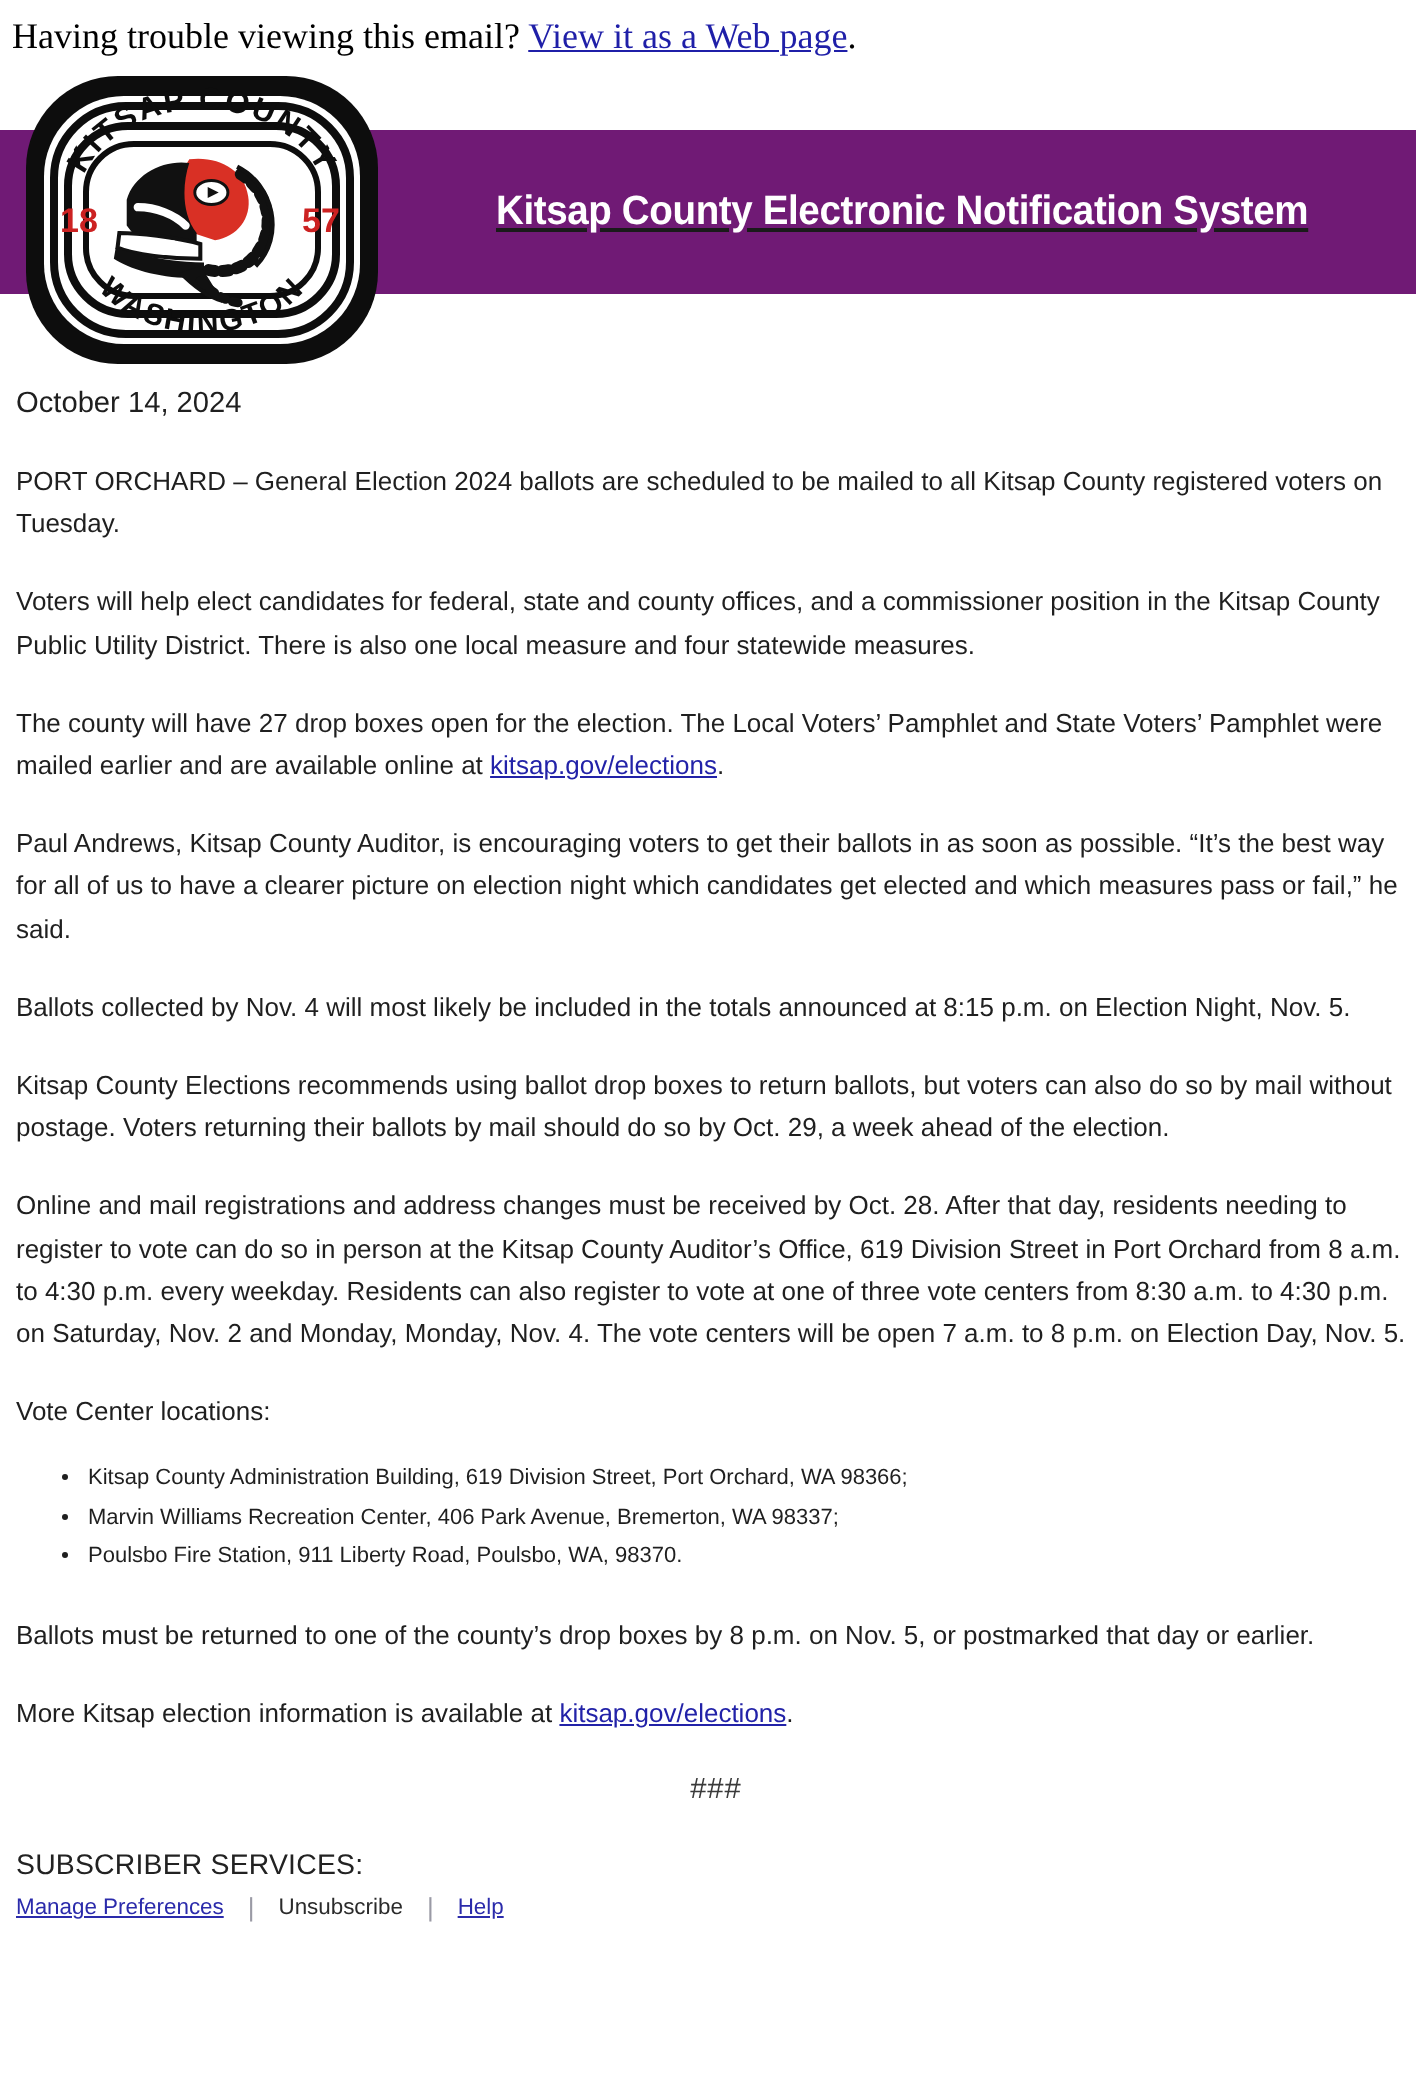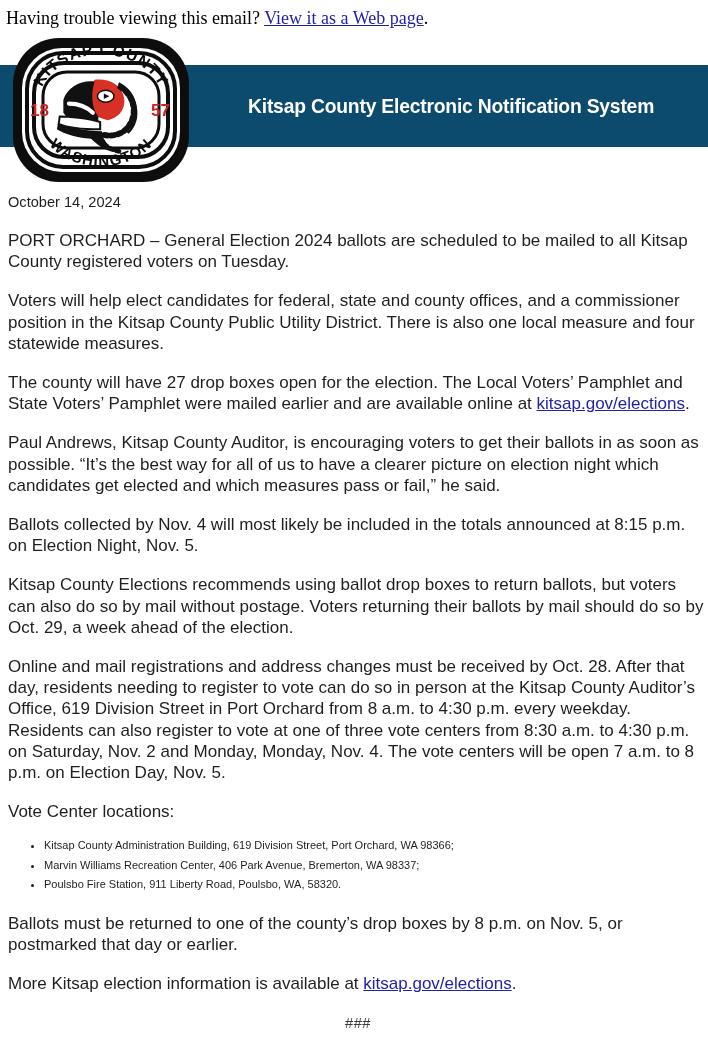--- a/index.html
+++ b/index.html
@@ -36,23 +36,24 @@
     position: relative;
     height: 152px;
     margin-top: 8px;
   }
   .banner-bar {
     position: absolute;
     left: 0;
     top: 30px;
     width: 708px;
     height: 82px;
-    background: #0c4a6e;
+    background: #701a75;
     display: flex;
     align-items: center;
+    text-decoration: underline;
   }
   .banner-title {
     color: #ffffff;
     font-family: "Liberation Sans", sans-serif;
     font-weight: bold;
     font-size: 20.5px;
     letter-spacing: -0.2px;
     margin-left: 248px;
     transform: scaleX(0.94);
     transform-origin: left center;
@@ -74,21 +75,21 @@
   .body-wrap {
     padding: 0 0 0 8px;
   }
   .dateline {
     font-size: 14.6px;
     line-height: 19px;
     color: #1f1f1f;
     margin: 6px 0 0 0;
   }
   p.para {
-    font-size: 17px;
+    font-size: 13px;
     line-height: 21.2px;
     color: #1f1f1f;
     margin: 18px 0 0 0;
   }
   p.para a, .body-wrap a {
     color: #2222a8;
     text-decoration: underline;
   }
   ul.vote-list {
     margin: 14px 0 0 0;
@@ -225,21 +226,21 @@
 
   <p class="para">Kitsap County Elections recommends using ballot drop boxes to return ballots, but voters can also do so by mail without postage. Voters returning their ballots by mail should do so by Oct. 29, a week ahead of the election.</p>
 
   <p class="para">Online and mail registrations and address changes must be received by Oct. 28. After that day, residents needing to register to vote can do so in person at the Kitsap County Auditor’s Office, 619 Division Street in Port Orchard from 8 a.m. to 4:30 p.m. every weekday. Residents can also register to vote at one of three vote centers from 8:30 a.m. to 4:30 p.m. on Saturday, Nov. 2 and Monday, Monday, Nov. 4. The vote centers will be open 7 a.m. to 8 p.m. on Election Day, Nov. 5.</p>
 
   <p class="para">Vote Center locations:</p>
 
   <ul class="vote-list">
     <li>Kitsap County Administration Building, 619 Division Street, Port Orchard, WA 98366;</li>
     <li>Marvin Williams Recreation Center, 406 Park Avenue, Bremerton, WA 98337;</li>
-    <li>Poulsbo Fire Station, 911 Liberty Road, Poulsbo, WA, 58320.</li>
+    <li>Poulsbo Fire Station, 911 Liberty Road, Poulsbo, WA, 98370.</li>
   </ul>
 
   <p class="para">Ballots must be returned to one of the county’s drop boxes by 8 p.m. on Nov. 5, or postmarked that day or earlier.</p>
 
   <p class="para"><span>More Kitsap election information is available at </span><a href="#">kitsap.gov/elections</a><span>.</span></p>
 
   <div class="hashmarks">###</div>
 </div>
 
 <div class="sub-footer">

